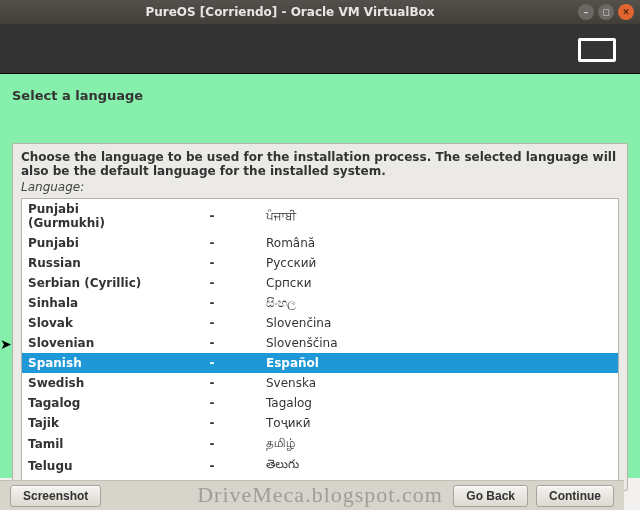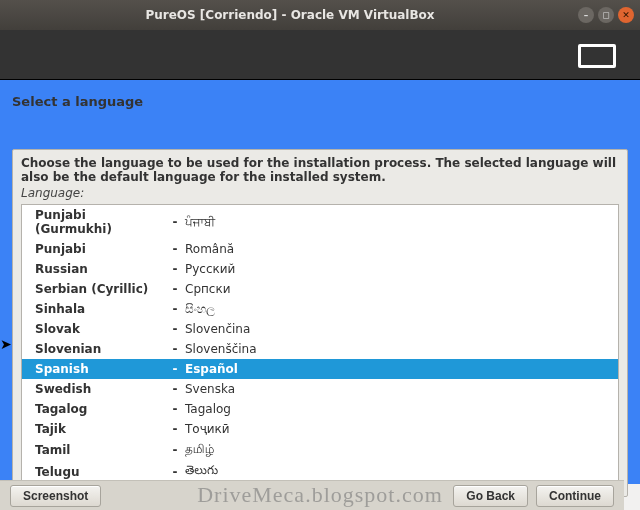--- a/index.html
+++ b/index.html
@@ -1,35 +1,35 @@
 <!DOCTYPE html>
 <html><head>
 <meta charset="utf-8">
 <style>
 * { box-sizing: border-box; margin: 0; padding: 0; }
 body { font-family: "DejaVu Sans", Verdana, sans-serif; font-size: 12px; background: #f2f1f0; width: 640px; height: 510px; overflow: hidden; }
-.titlebar { background: linear-gradient(#54504b,#423f3b); height: 30px; display: flex; align-items: center; color: #e8e6e3; padding: 0 6px; }
+.titlebar { background: linear-gradient(#54504b,#423f3b); height: 24px; display: flex; align-items: center; color: #e8e6e3; padding: 0 6px; }
 .titlebar .title { flex: 1; text-align: center; font-weight: bold; font-size: 12px; }
 .titlebar .wbtn { width: 16px; height: 16px; border-radius: 50%; margin-left: 4px; display: inline-flex; align-items: center; justify-content: center; font-size: 9px; font-weight: bold; }
 .wbtn.min { background: #6b6762; color: #ddd; }
 .wbtn.max { background: #6b6762; color: #ddd; }
 .wbtn.close { background: #e06530; color: #2b1400; }
 .topband { background: #333; height: 50px; position: relative; border-bottom: 1px solid #000; }
 .topband .logo { position: absolute; right: 24px; top: 14px; width: 38px; height: 24px; border: 3px solid #fff; border-radius: 2px; }
-.content { padding: 14px 12px 0 12px; background: #3b82f6; height: 404px; position: relative; }
+.content { padding: 14px 12px 0 12px; background: #86efac; height: 404px; position: relative; }
 .heading { font-weight: bold; color: #333; font-size: 13px; margin-bottom: 10px; }
 .chooser { border: 1px solid #b5b2ac; background: #ebeae6; padding: 6px 8px 8px 8px; border-radius: 2px; margin-top: 40px; }
 .instr { font-weight: bold; font-size: 12px; color: #333; }
 .lang-label { font-style: italic; margin-top: 2px; color: #444; }
 .listbox { border: 1px solid #b5b2ac; background: #fff; margin-top: 4px; height: 284px; position: relative; }
 .scroll { overflow-y: scroll; height: 100%; }
 .scroll::-webkit-scrollbar { width: 15px; }
 .scroll::-webkit-scrollbar-track { background: #eceae6; border-left:1px solid #cfccc5; }
 .scroll::-webkit-scrollbar-thumb { background: #c6c3bc; border:1px solid #aba8a1; border-radius:2px; }
-.row { display: flex; align-items: center; padding: 3px 13px; font-weight: bold; color: #333; font-size: 12px; cursor: pointer; }
+.row { display: flex; align-items: center; padding: 3px 6px; font-weight: bold; color: #333; font-size: 12px; cursor: pointer; gap: 44px; }
 .row .en { width: 130px; }
 .row .dash { width: 20px; text-align: center; }
 .row .native { font-weight: normal; }
 .row.sel { background: #1f98d8; color: #fff; }
 .row.sel .native { font-weight: bold; text-align: right; }
 .bottombar { position: absolute; bottom: 0; left: 0; right: 16px; height: 30px; padding: 0 10px; display: flex; align-items: center; background: #d7d4cc; border-top: 1px solid #c3c0b8; }
 .btn { background: linear-gradient(#f4f3f0,#ddd9d1); border: 1px solid #a7a49c; border-radius: 3px; padding: 3px 12px; font-size: 12px; color: #333; font-weight: bold; cursor: pointer; box-shadow: 0 1px 0 #fff inset; }
 .bottombar .spacer { flex: 1; }
 .bottombar .btn + .btn { margin-left: 8px; }
 .watermark { position: absolute; left: 0; right: 0; bottom: 2px; text-align: center; font-family: Georgia, serif; font-size: 22px; color: rgba(120,120,120,0.6); letter-spacing: 1px; pointer-events: none; }

